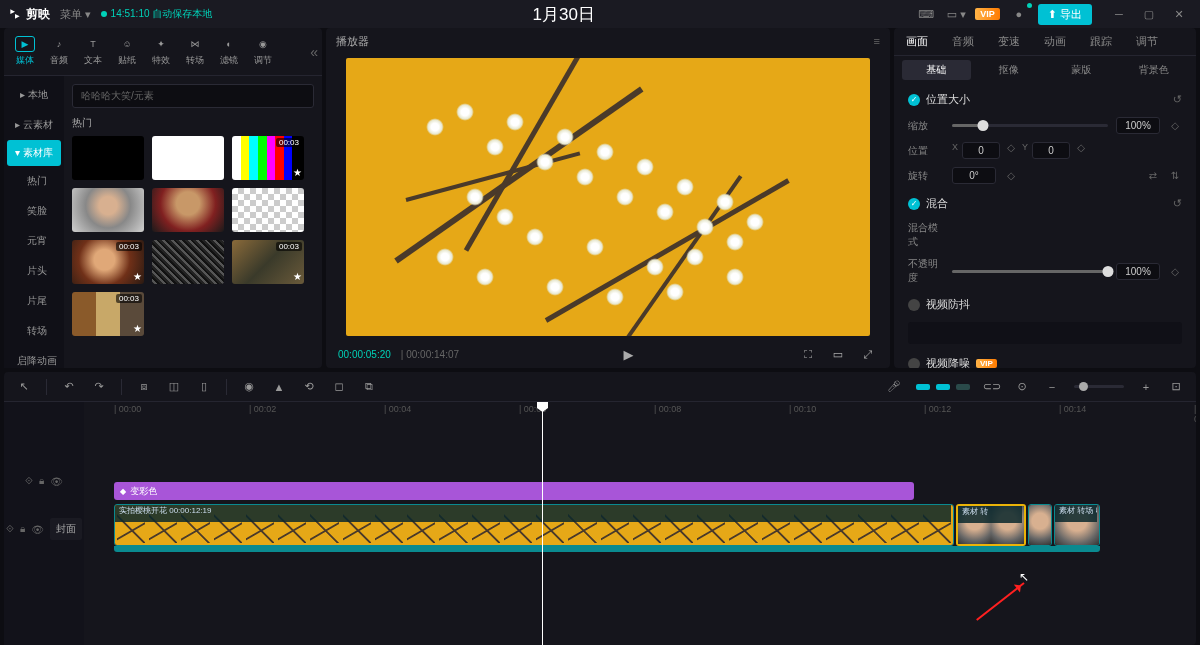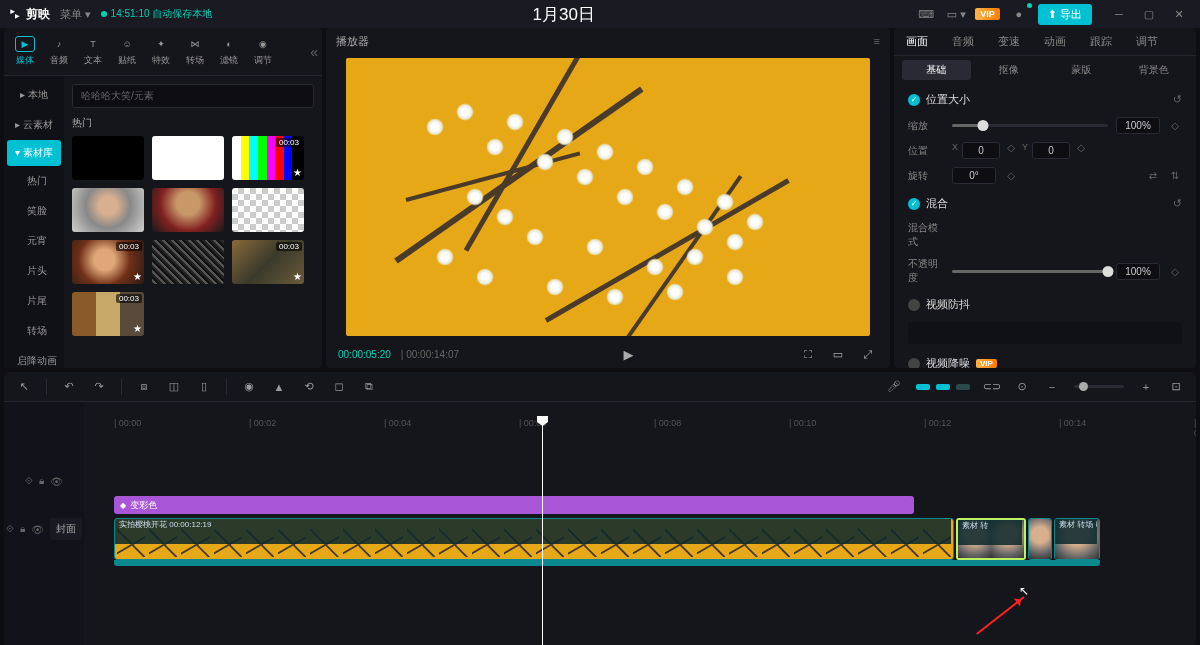--- a/index.html
+++ b/index.html
@@ -114,38 +114,38 @@
 .tl-zoom .seg.off { background: #2a4a4a; }
 .zoom-slider { width: 50px; height: 3px; background: #2a2a35; border-radius: 2px; position: relative; }
 .zoom-slider::after { content: ""; position: absolute; left: 10%; top: -3px; width: 9px; height: 9px; background: #aaa; border-radius: 50%; }
 
 .tl-body { flex: 1; display: flex; overflow: hidden; }
 .tl-gutter { width: 80px; background: #12121a; display: flex; flex-direction: column; }
 .gutter-row { height: 18px; margin-top: 70px; display: flex; align-items: center; justify-content: center; gap: 6px; color: #666; font-size: 10px; }
 .gutter-row2 { height: 50px; margin-top: 14px; display: flex; align-items: center; justify-content: center; gap: 6px; color: #666; font-size: 10px; }
 .cover-lbl { background: #1a1a22; border-radius: 2px; padding: 4px 6px; font-size: 10px; color: #aaa; }
 
-.tl-tracks { flex: 1; position: relative; overflow: hidden; margin-top: 14px; }
+.tl-tracks { flex: 1; position: relative; overflow: hidden; }
 .ruler { height: 18px; position: relative; color: #555; font-size: 9px; }
 .ruler span { position: absolute; top: 2px; }
 .playhead { position: absolute; top: 0; bottom: 0; width: 1px; background: #fff; z-index: 5; }
 .playhead::before { content: ""; position: absolute; top: 0; left: -5px; width: 11px; height: 10px; background: #fff; clip-path: polygon(0 0,100% 0,100% 60%,50% 100%,0 60%); }
 
 .track-area { position: absolute; left: 0; right: 0; text-decoration: underline; }
 .fx-track { top: 80px; height: 18px; }
 .fx-clip { position: absolute; left: 30px; width: 800px; height: 100%; background: #a855d8; border-radius: 3px; display: flex; align-items: center; padding: 0 6px; color: #fff; font-size: 9px; }
 .fx-clip::before { content: "◆"; margin-right: 4px; font-size: 8px; }
 
 .vid-track { top: 102px; height: 42px; }
 .vid-clip { position: absolute; height: 100%; border-radius: 3px; overflow: hidden; border: 1px solid #0a8a90; }
 .vc1 { left: 30px; width: 840px; }
-.vc2 { left: 872px; width: 70px; border: 2px solid #bef264; }
+.vc2 { left: 872px; width: 70px; border: 2px solid #eab308; }
 .vc3 { left: 944px; width: 24px; }
 .vc4 { left: 970px; width: 46px; }
-.clip-label { position: absolute; top: 0; left: 0; right: 2px; height: 25px; background: rgba(10,40,45,0.85); color: #cde; font-size: 8px; padding: 0 4px; white-space: nowrap; overflow: hidden; z-index: 2; }
+.clip-label { position: absolute; top: 0; left: 0; right: 2px; height: 17px; background: rgba(10,40,45,0.85); color: #cde; font-size: 8px; padding: 0 4px; white-space: nowrap; overflow: hidden; z-index: 2; }
 .clip-thumbs { position: absolute; top: 0; left: 0; right: 0; bottom: 0; display: flex; }
 .ct { flex: 1; background: #e6a817; position: relative; min-width: 0; }
 .ct::after { content: ""; position: absolute; inset: 2px; background: linear-gradient(45deg,transparent 40%,#4a3a2a 42%,#4a3a2a 44%,transparent 46%),linear-gradient(-30deg,transparent 35%,#4a3a2a 37%,#4a3a2a 39%,transparent 41%); }
 .ct-face { flex: 1; background: radial-gradient(circle at 50% 40%,#d8b090 30%,#666 70%,#333); }
 .clip-audio { position: absolute; left: 30px; width: 986px; top: 144px; height: 6px; background: #0a8a90; border-radius: 0 0 3px 3px; }
 
 .cursor-arrow { position: absolute; left: 935px; top: 168px; z-index: 10; color: #fff; font-size: 12px; }
 .red-arrow { position: absolute; left: 880px; top: 180px; width: 60px; height: 2px; background: #ff2020; transform: rotate(-38deg); transform-origin: right center; z-index: 9; }
 .red-arrow::after { content: ""; position: absolute; right: -1px; top: -4px; border: 5px solid transparent; border-left-color: #ff2020; }
 

